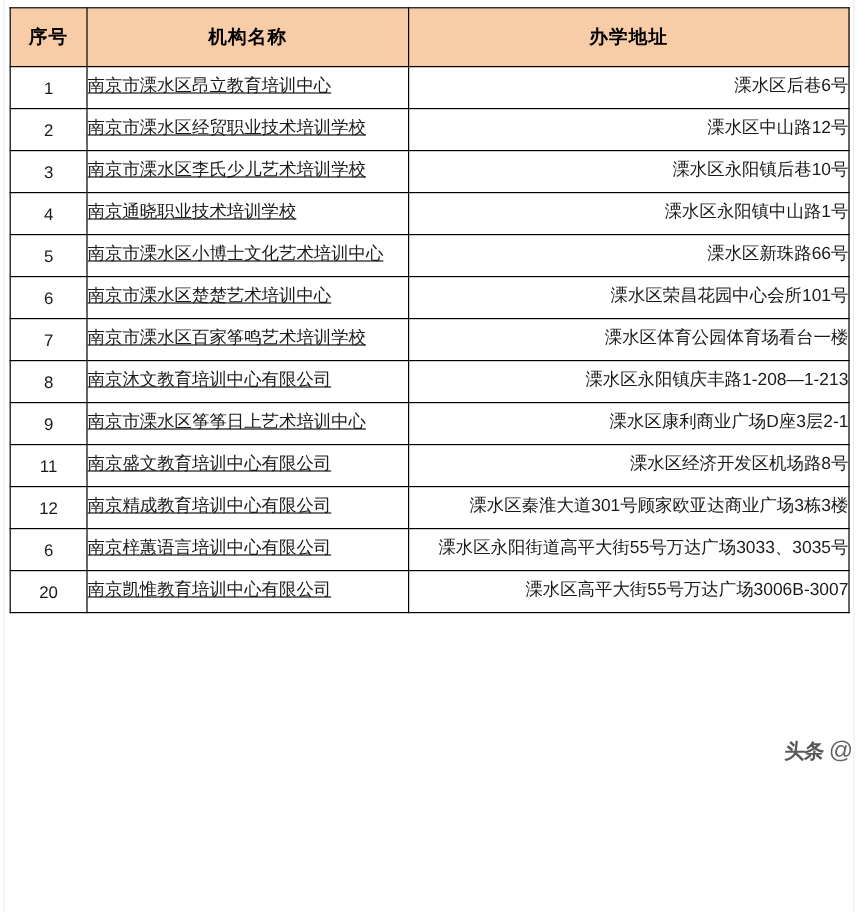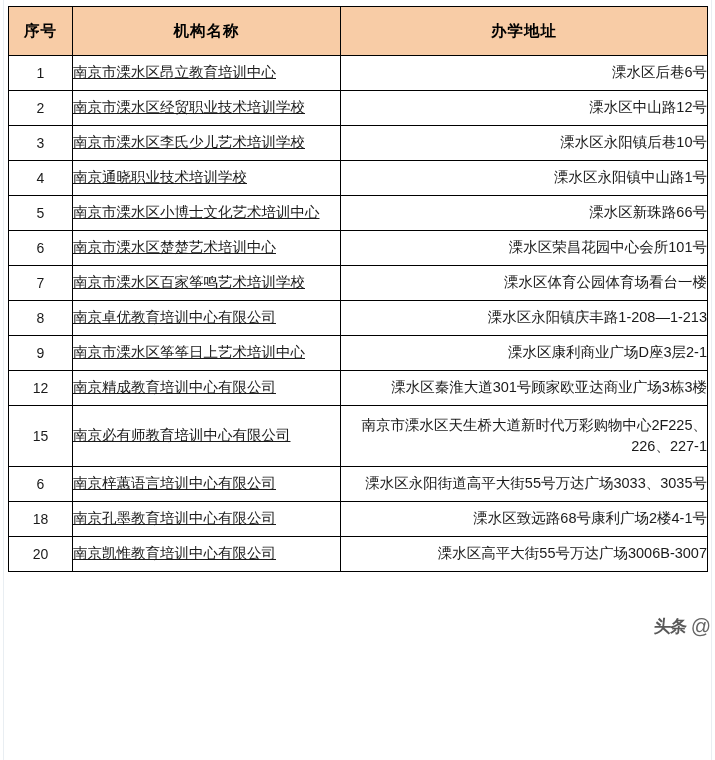--- a/index.html
+++ b/index.html
@@ -162,47 +162,42 @@
           <td class="name">南京市溧水区楚楚艺术培训中心</td>
           <td class="addr">溧水区荣昌花园中心会所101号</td>
         </tr>
         <tr>
           <td class="idx">7</td>
           <td class="name">南京市溧水区百家筝鸣艺术培训学校</td>
           <td class="addr">溧水区体育公园体育场看台一楼</td>
         </tr>
         <tr>
           <td class="idx">8</td>
-          <td class="name">南京卓优教育培训中心有限公司</td>
+          <td class="name">南京沐文教育培训中心有限公司</td>
           <td class="addr">溧水区永阳镇庆丰路1-208—1-213</td>
         </tr>
         <tr>
           <td class="idx">9</td>
           <td class="name">南京市溧水区筝筝日上艺术培训中心</td>
           <td class="addr">溧水区康利商业广场D座3层2-1</td>
         </tr>
         <tr>
+          <td class="idx">11</td>
+          <td class="name">南京盛文教育培训中心有限公司</td>
+          <td class="addr">溧水区经济开发区机场路8号</td>
+        </tr>
+        <tr>
           <td class="idx">12</td>
           <td class="name">南京精成教育培训中心有限公司</td>
           <td class="addr">溧水区秦淮大道301号顾家欧亚达商业广场3栋3楼</td>
         </tr>
-        <tr class="tall">
-          <td class="idx">15</td>
-          <td class="name">南京必有师教育培训中心有限公司</td>
-          <td class="addr">南京市溧水区天生桥大道新时代万彩购物中心2F225、226、227-1</td>
-        </tr>
         <tr>
           <td class="idx">6</td>
           <td class="name">南京梓蕙语言培训中心有限公司</td>
           <td class="addr">溧水区永阳街道高平大街55号万达广场3033、3035号</td>
-        </tr>
-        <tr>
-          <td class="idx">18</td>
-          <td class="name">南京孔墨教育培训中心有限公司</td>
-          <td class="addr">溧水区致远路68号康利广场2楼4-1号</td>
         </tr>
         <tr>
           <td class="idx">20</td>
           <td class="name">南京凯惟教育培训中心有限公司</td>
           <td class="addr">溧水区高平大街55号万达广场3006B-3007</td>
         </tr>
       </tbody>
   </table>
 
   <div id="watermark">

